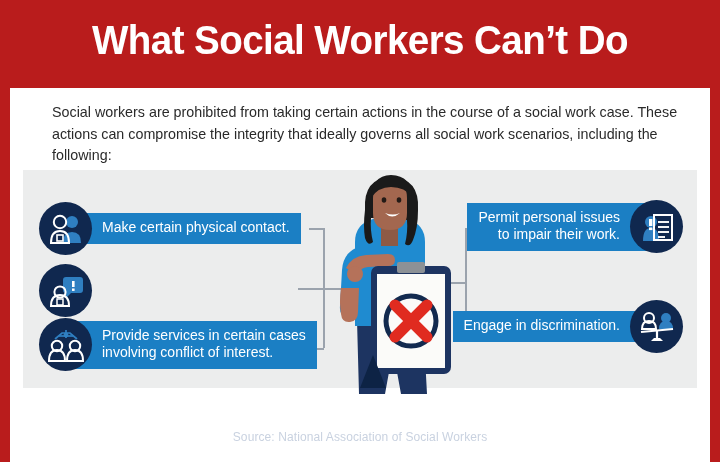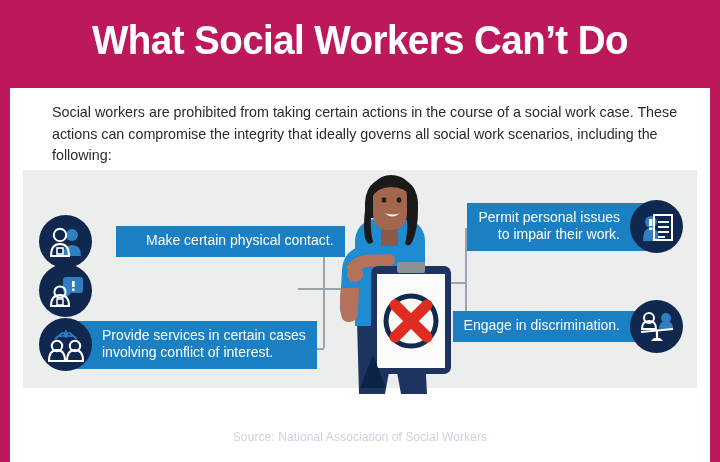--- a/index.html
+++ b/index.html
@@ -7,21 +7,21 @@
     padding: 0;
     background: #0d2345;
   }
   body {
     font-family: "Liberation Sans", sans-serif;
   }
   #infographic {
     position: relative;
     width: 720px;
     height: 462px;
-    background: #be185d;
+    background: #b91c1c;
     overflow: hidden;
   }
 
   
   .title {
     position: absolute;
     left: 0;
     top: 17px;
     width: 720px;
     text-align: center;
@@ -184,21 +184,21 @@
         <rect x="68" y="92" width="28" height="11" rx="2" fill="#8c9196"></rect>
 
         <circle cx="82" cy="151" r="25" fill="none" stroke="#122a4f" stroke-width="5"></circle>
 
         <g stroke="#e02b20" stroke-width="11" stroke-linecap="round">
           <line x1="66" y1="135" x2="98" y2="167"></line>
           <line x1="98" y1="135" x2="66" y2="167"></line>
         </g>
       </svg>
 
-      <div class="row" style="left:16px; top:45px;gap:44px;">
+      <div class="row" style="left:16px; top:32px;">
         <div class="icon-circle">
           <svg width="34" height="30" viewBox="0 0 34 30">
 
             <circle cx="23" cy="8" r="6" fill="#2f7fc1"></circle>
             <path d="M14 29 q0 -11 9 -11 q9 0 9 11 z" fill="#2f7fc1"></path>
 
             <circle cx="11" cy="8" r="6.2" fill="none" stroke="#ffffff" stroke-width="2"></circle>
             <path d="M2 29 q0 -12 9 -12 q9 0 9 12 z" fill="none" stroke="#ffffff" stroke-width="2"></path>
             <rect x="8" y="21" width="6" height="6" fill="none" stroke="#ffffff" stroke-width="1.6"></rect>
           </svg>

